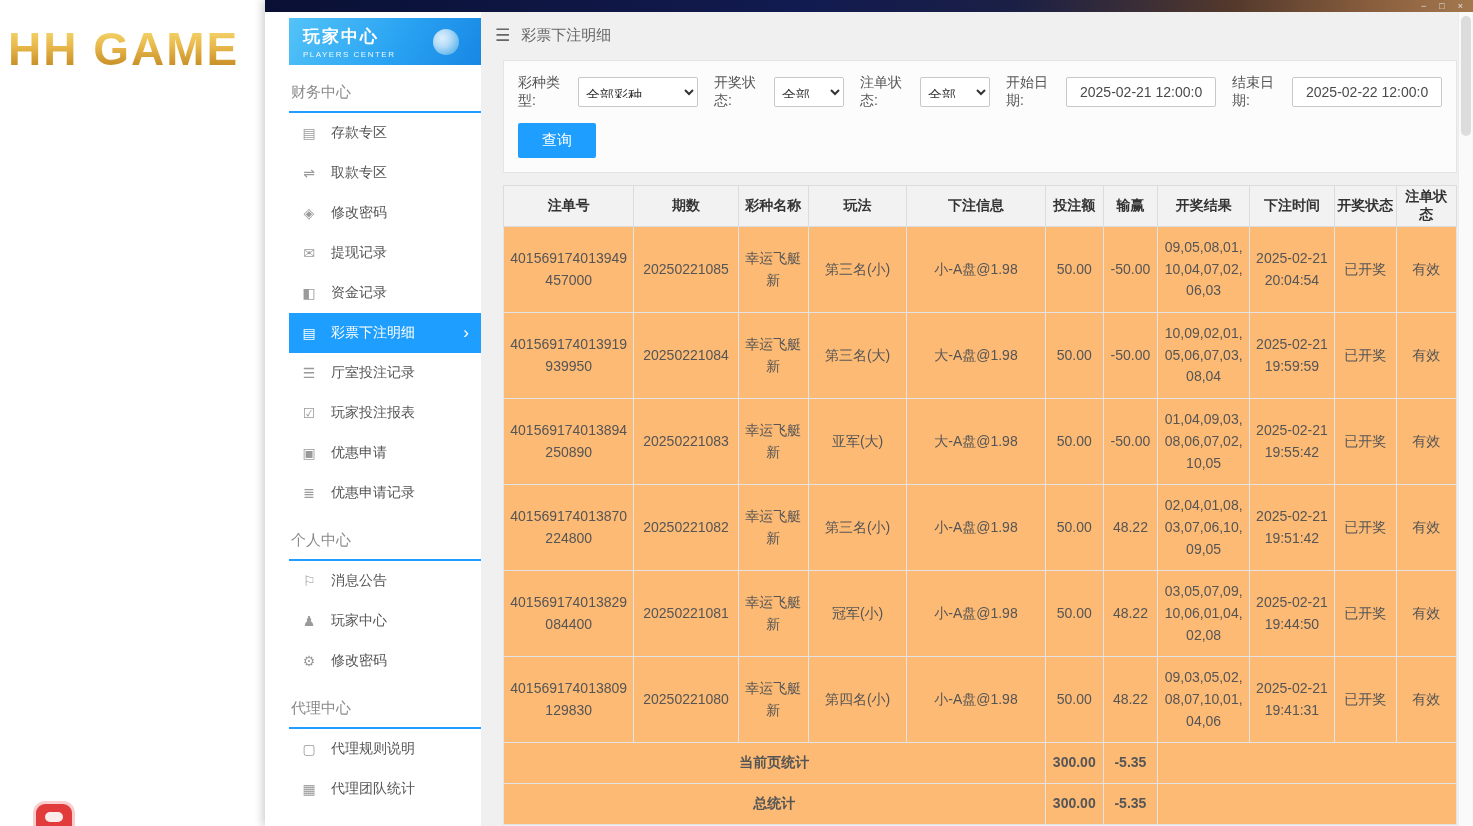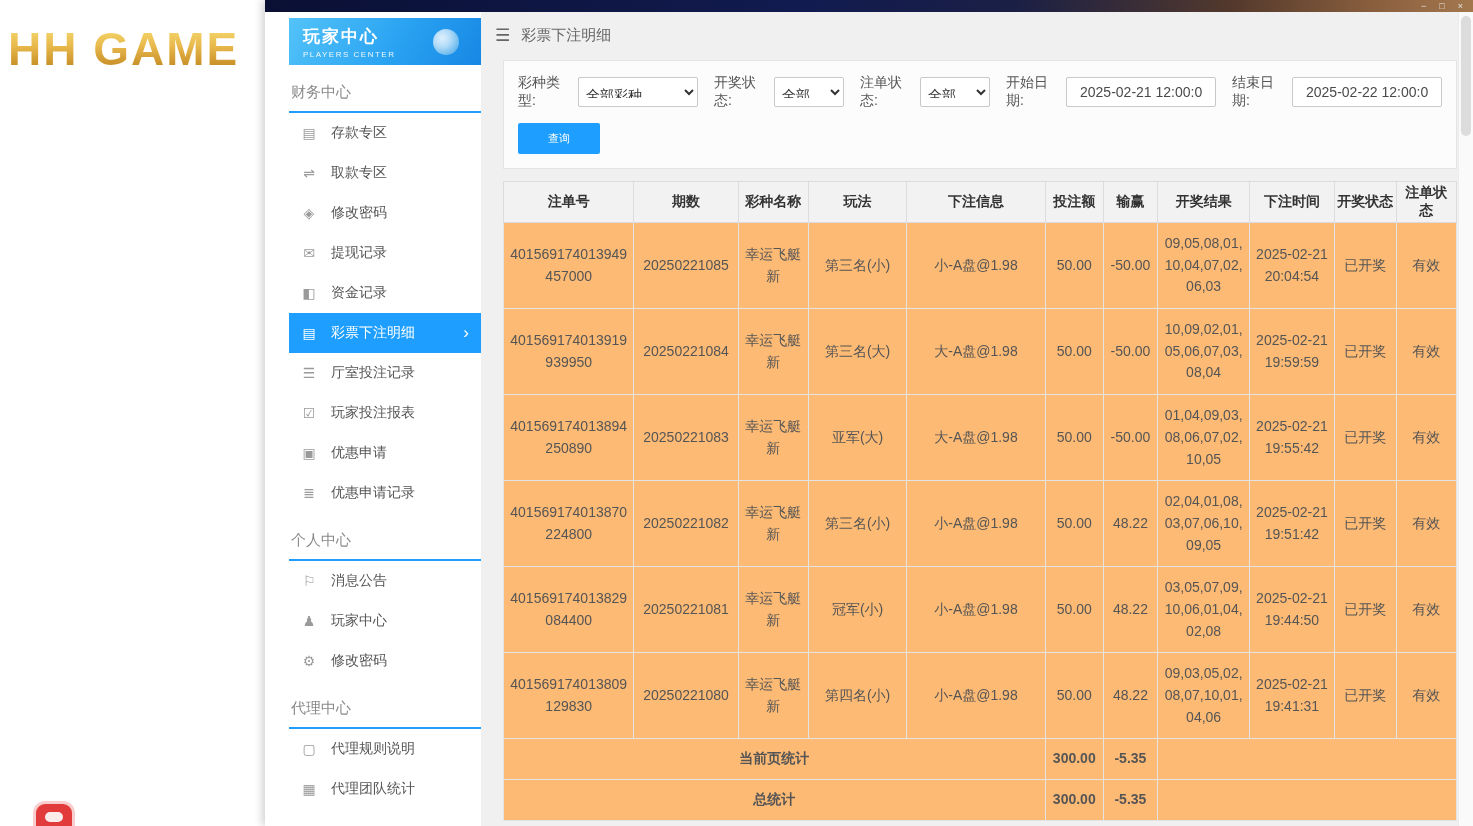--- a/index.html
+++ b/index.html
@@ -50,21 +50,21 @@
   .filter-panel { background:#fcfcfd; border:1px solid #e4e4e6; padding:13px 14px 14px; }
   .filter-row { display:flex; align-items:center; font-size:14px; color:#555; }
   .filter-row label { margin-right:5px; }
   .filter-row .gap { margin-left:16px; }
   .filter-panel select { height:30px; border:1px solid #c9c9c9; background:#fff; font-size:14px; color:#333;
     padding:8px 3px; min-width:70px; border-radius:2px; }
   .filter-panel select.wide { min-width:120px; }
   .date-input { height:30px; width:150px; border:1px solid #c9c9c9; border-radius:2px; padding:0 13px;
     font-size:14px; color:#4a4a4a; font-family:inherit; }
   .query-btn { margin-top:13px; background:#1e9fff; color:#fff; border:none; border-radius:2px;
-    padding:8px 30px; font-size:11px; cursor:pointer;text-align:center; }
+    padding:8px 24px; font-size:15px; cursor:pointer;text-align:center; }
 
   table.bets { width:100%; margin-top:12px; border-collapse:collapse; background:#fdba74; table-layout:fixed;
     font-size:14px; color:#555; }
   table.bets th { background:#f2f2f3; color:#333; font-weight:bold; font-size:14px; height:40px;
     border:1px solid #dcdcde; padding:2px; }
   table.bets td { border:1px solid #e4e4e6; text-align:center; padding:10px 4px; word-break:break-all; line-height:1.55; }
   table.bets tr.summary-row td { padding:9px 4px;font-weight:bold; }
 
   .scroll-strip { position:absolute; right:0; top:12px; width:15px; height:814px; background:#fafafa; border-left:1px solid #ececec; }
   .scroll-thumb { position:absolute; left:2px; top:4px; width:10px; height:120px; background:#dcdcdc; border-radius:5px; }

